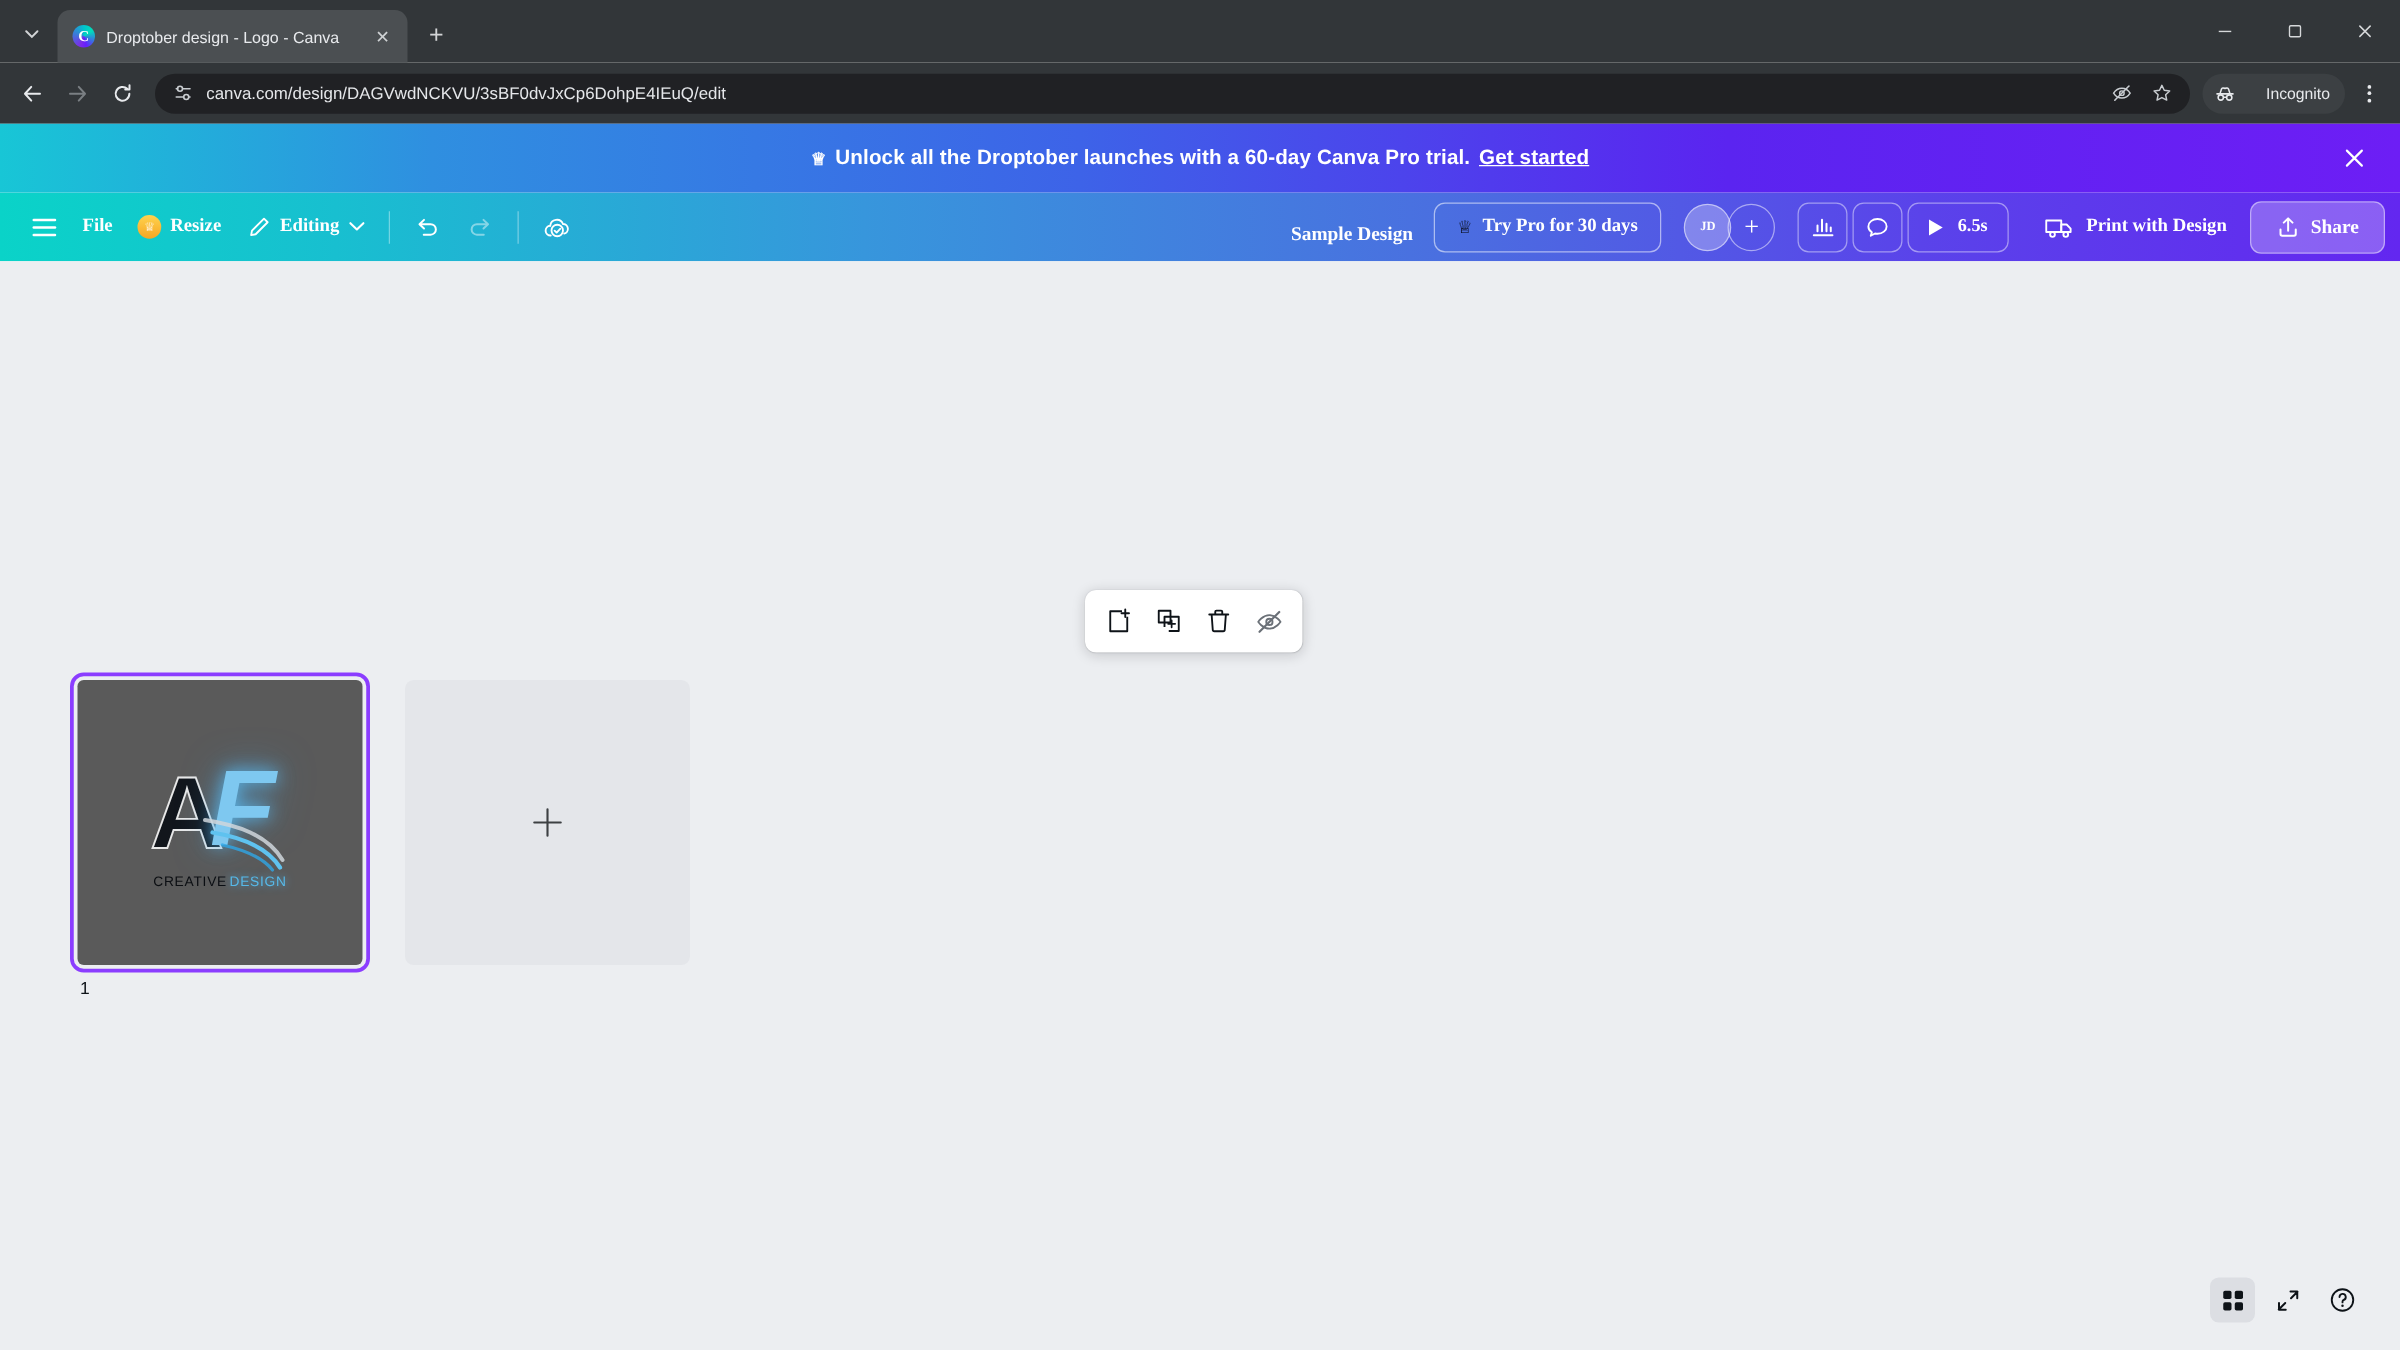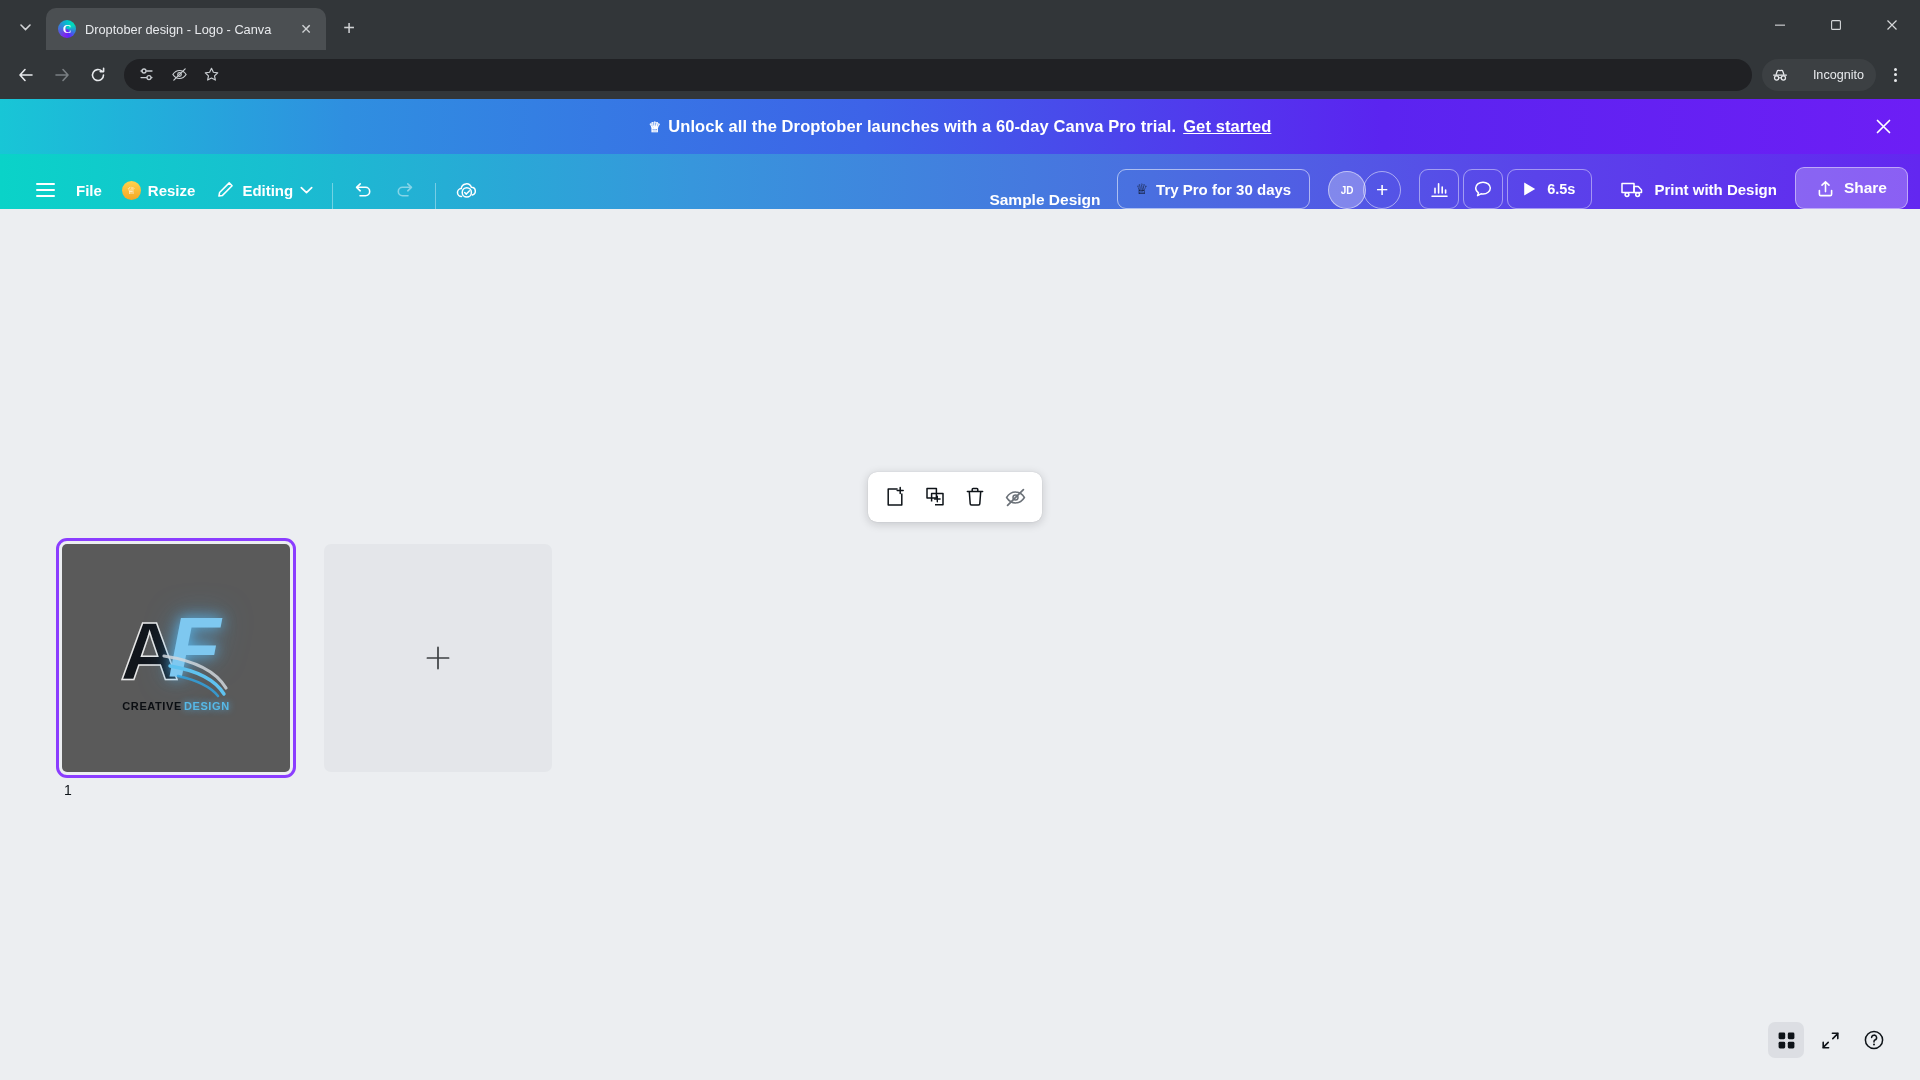--- a/index.html
+++ b/index.html
@@ -110,21 +110,21 @@
   .promo-link { color: #fff; text-decoration: underline; font-weight: 700; cursor: pointer; }
   .promo-close {
     position: absolute; right: 22px; top: 50%; transform: translateY(-50%);
     width: 30px; height: 30px; display: flex; align-items: center; justify-content: center;
     color: #fff; cursor: pointer; border-radius: 50%;
   }
 
   .canva-bar {
     height: 55px; flex: 0 0 auto;
     background: linear-gradient(90deg, #0ad3c8 0%, #18bfd0 14%, #3796dc 36%, #4a6fe0 60%, #5a43ea 80%, #6327f0 100%);
-    display: flex; align-items: flex-end; padding: 0 12px 0 26px; gap: 4px;
+    display: flex; align-items: center; padding: 0 12px 0 16px; gap: 4px; font-family: Liberation Serif, serif;
   }
   .cb-icon {
     height: 38px; min-width: 38px; padding: 0 8px; border-radius: 8px;
     display: flex; align-items: center; justify-content: center;
     color: #fff; cursor: pointer; gap: 7px;
   }
   .cb-icon.dim { opacity: .45; }
   .cb-label { color: #fff; font-size: 15px; font-weight: 700; white-space: nowrap; }
   .hamburger { display: flex; flex-direction: column; gap: 4px; }
   .hamburger i { display: block; width: 19px; height: 2px; background: #fff; border-radius: 2px; }
@@ -228,21 +228,21 @@
     font-size: 86px; line-height: 86px; font-weight: 900; font-style: italic;
     color: #7ec8f0; font-family: "Liberation Sans", sans-serif;
     text-shadow: 0 0 14px rgba(90,190,245,.9), 0 0 30px rgba(70,170,240,.55);
     letter-spacing: -5px;
   }
   .swoosh {
     position: absolute; left: 44px; top: 44px; width: 76px; height: 50px;
     pointer-events: none;
   }
   .logo-text {
-    margin-top: 4px; font-size: 11px; font-weight: 700; letter-spacing: .6px;
+    margin-top: 4px; font-size: 11px; font-weight: 400; letter-spacing: .6px;
     display: flex; gap: 2px; font-family: "Liberation Sans", sans-serif;
   }
   .lt-dark { color: #0b0e12; }
   .lt-blue { color: #57b9e8; text-shadow: 0 0 7px rgba(80,180,235,.8); }
 
   .bottom-right {
     position: absolute; right: 28px; bottom: 22px; display: flex; align-items: center; gap: 8px;
   }
   .br-btn {
     width: 36px; height: 36px; border-radius: 7px;
@@ -311,20 +311,21 @@
 
     <div class="omnibox">
       <span class="omni-icon">
         <svg width="17" height="17" viewBox="0 0 17 17">
           <circle cx="6" cy="5" r="2" stroke="#c8ccd0" stroke-width="1.3" fill="none"></circle>
           <path d="M8.6 5H14M3 5h1.2" stroke="#c8ccd0" stroke-width="1.3" stroke-linecap="round"></path>
           <circle cx="11" cy="11.6" r="2" stroke="#c8ccd0" stroke-width="1.3" fill="none"></circle>
           <path d="M3 11.6h5.6M13.4 11.6H14" stroke="#c8ccd0" stroke-width="1.3" stroke-linecap="round"></path>
         </svg>
       </span>
+      <span class="omni-url">canva.com/design/DAGVwdNCKVU/3sBF0dvJxCp6DohpE4IEuQ/edit</span>
       <span class="omni-right">
         <span class="omni-btn">
           <svg width="17" height="17" viewBox="0 0 18 18">
               <path d="M2 9s2.6-4.2 7-4.2S16 9 16 9s-2.6 4.2-7 4.2S2 9 2 9z" stroke="#c8ccd0" stroke-width="1.25" fill="none"></path>
               <circle cx="9" cy="9" r="1.9" stroke="#c8ccd0" stroke-width="1.25" fill="none"></circle>
               <path d="M3 15L15 3" stroke="#c8ccd0" stroke-width="1.35" stroke-linecap="round"></path>
             </svg>
         </span>
         <span class="omni-btn">
           <svg width="17" height="17" viewBox="0 0 18 18">

